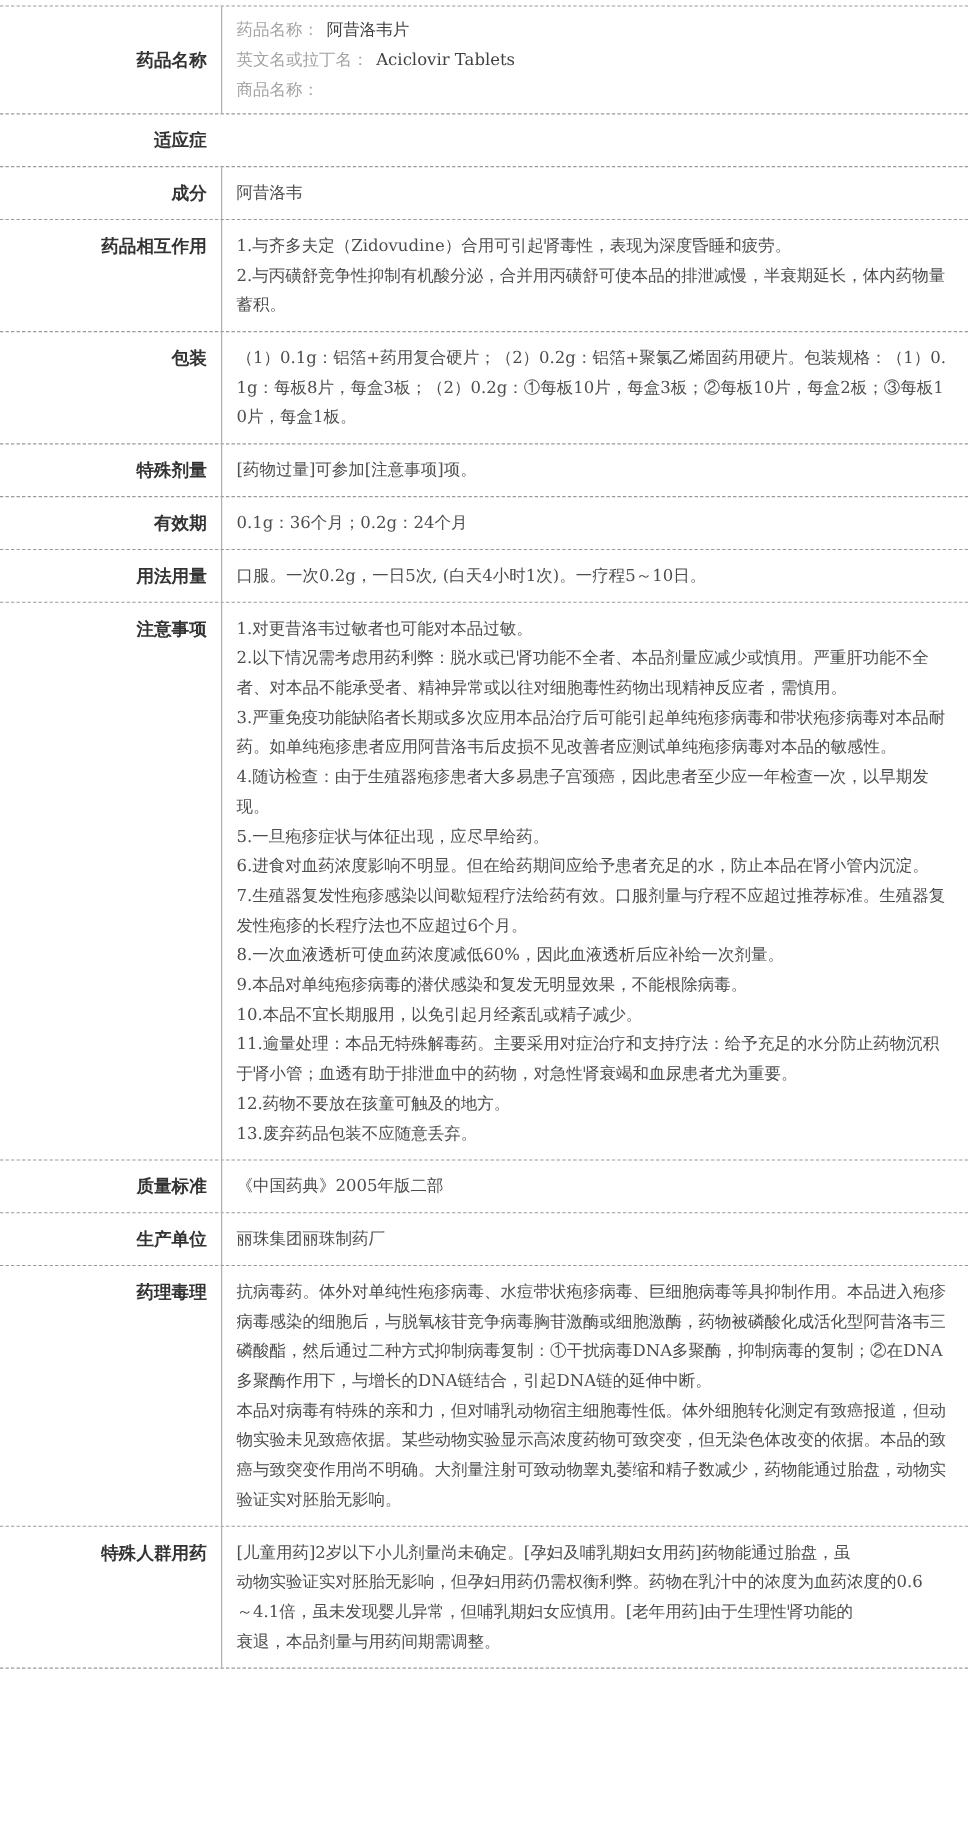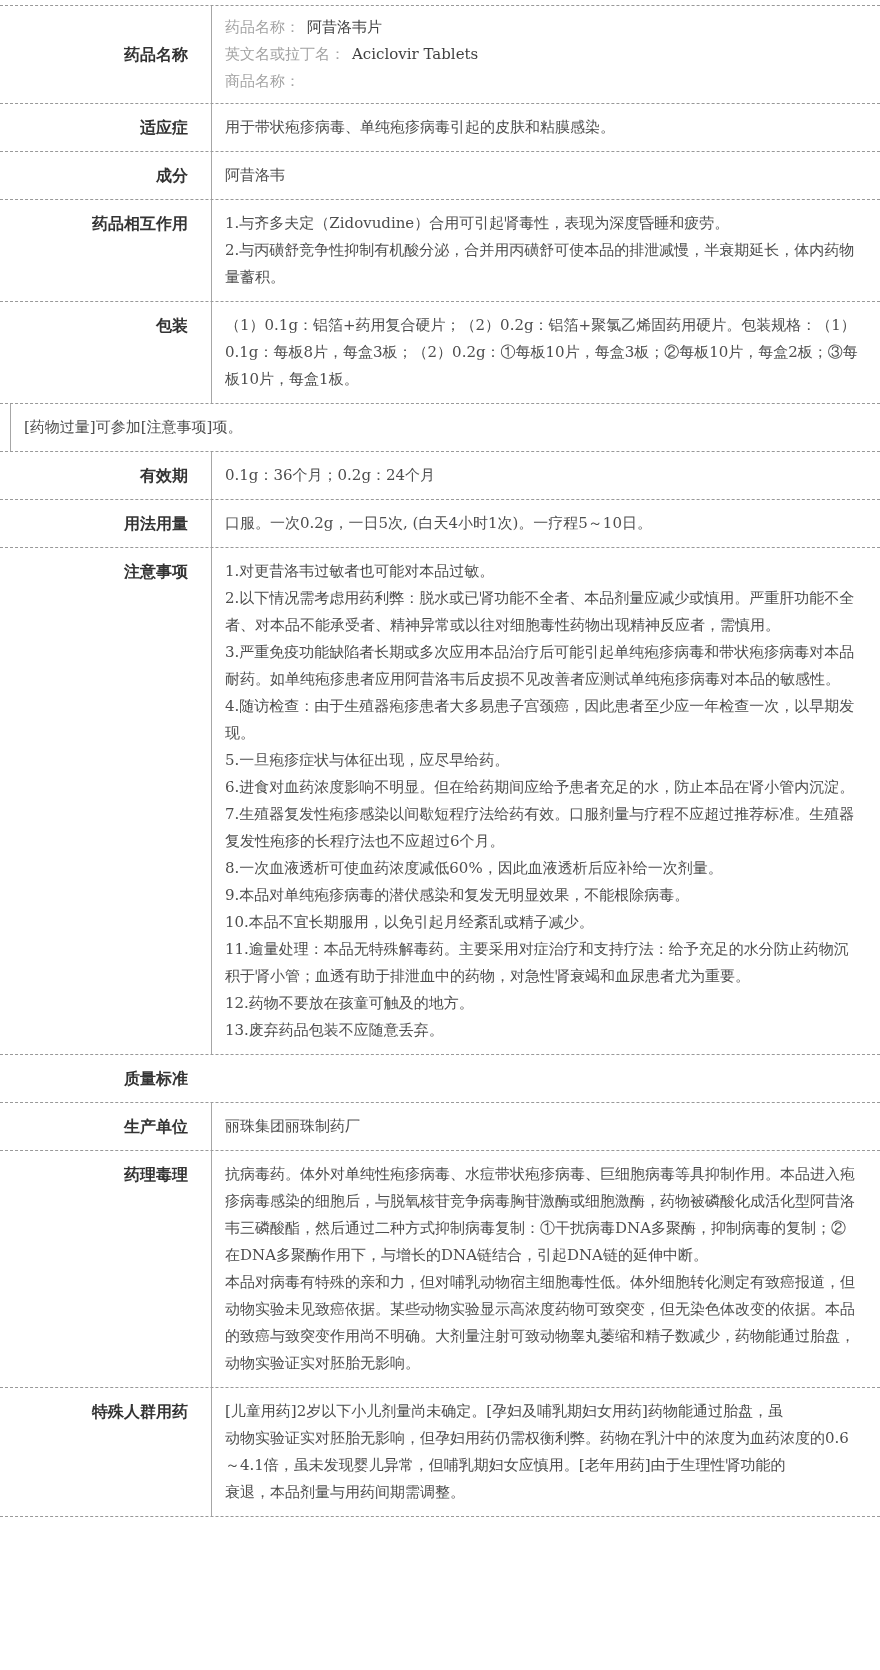--- a/index.html
+++ b/index.html
@@ -35,21 +35,20 @@
     flex: 1 1 auto;
     box-sizing: border-box;
     border-left: 1px solid #a6a6a6;
     padding: 10px 20px 10px 13px;
     font-size: 15px;
     line-height: 27px;
     color: #4d4d4d;
     white-space: pre-wrap;
     word-break: break-all;
     min-height: 47px;
-    margin-left: 10px;
   }
   .row-fields .label-cell {
     align-self: center;
     padding-top: 0;
     padding-bottom: 0;
   }
   .row-fields .content-cell { padding-top: 8px; padding-bottom: 8px; }
   .field-line { line-height: 27px; white-space: pre-wrap; }
   .field-label { color: #a3a3a3; }
   .field-value { color: #3f3f3f; margin-left: 7px; }
@@ -57,36 +56,36 @@
 </head>
 <body>
 
 <div class="doc">
     <div class="row row-fields">
     <div class="label-cell">药品名称</div>
     <div class="content-cell"><div class="field-line"><span class="field-label">药品名称：</span><span class="field-value">阿昔洛韦片</span></div><div class="field-line"><span class="field-label">英文名或拉丁名：</span><span class="field-value">Aciclovir Tablets</span></div><div class="field-line"><span class="field-label">商品名称：</span><span class="field-value"></span></div></div>
   </div>
     <div class="row">
     <div class="label-cell">适应症</div>
-    <div class="content-cell">用于带状疱疹病毒、单纯疱疹病毒引起的皮肤和粘膜感染。</div>
   </div>
     <div class="row">
     <div class="label-cell">成分</div>
     <div class="content-cell">阿昔洛韦</div>
   </div>
     <div class="row">
     <div class="label-cell">药品相互作用</div>
     <div class="content-cell">1.与齐多夫定（Zidovudine）合用可引起肾毒性，表现为深度昏睡和疲劳。
 2.与丙磺舒竞争性抑制有机酸分泌，合并用丙磺舒可使本品的排泄减慢，半衰期延长，体内药物量蓄积。</div>
   </div>
     <div class="row">
     <div class="label-cell">包装</div>
     <div class="content-cell">（1）0.1g：铝箔+药用复合硬片；（2）0.2g：铝箔+聚氯乙烯固药用硬片。包装规格：（1）0.1g：每板8片，每盒3板；（2）0.2g：①每板10片，每盒3板；②每板10片，每盒2板；③每板10片，每盒1板。</div>
   </div>
     <div class="row">
+    <div class="label-cell">特殊剂量</div>
     <div class="content-cell">[药物过量]可参加[注意事项]项。</div>
   </div>
     <div class="row">
     <div class="label-cell">有效期</div>
     <div class="content-cell">0.1g：36个月；0.2g：24个月</div>
   </div>
     <div class="row">
     <div class="label-cell">用法用量</div>
     <div class="content-cell">口服。一次0.2g，一日5次, (白天4小时1次)。一疗程5～10日。</div>
   </div>
@@ -101,20 +100,21 @@
 7.生殖器复发性疱疹感染以间歇短程疗法给药有效。口服剂量与疗程不应超过推荐标准。生殖器复发性疱疹的长程疗法也不应超过6个月。
 8.一次血液透析可使血药浓度减低60%，因此血液透析后应补给一次剂量。
 9.本品对单纯疱疹病毒的潜伏感染和复发无明显效果，不能根除病毒。
 10.本品不宜长期服用，以免引起月经紊乱或精子减少。
 11.逾量处理：本品无特殊解毒药。主要采用对症治疗和支持疗法：给予充足的水分防止药物沉积于肾小管；血透有助于排泄血中的药物，对急性肾衰竭和血尿患者尤为重要。
 12.药物不要放在孩童可触及的地方。
 13.废弃药品包装不应随意丢弃。</div>
   </div>
     <div class="row">
     <div class="label-cell">质量标准</div>
+    <div class="content-cell">《中国药典》2005年版二部</div>
   </div>
     <div class="row">
     <div class="label-cell">生产单位</div>
     <div class="content-cell">丽珠集团丽珠制药厂</div>
   </div>
     <div class="row">
     <div class="label-cell">药理毒理</div>
     <div class="content-cell">抗病毒药。体外对单纯性疱疹病毒、水痘带状疱疹病毒、巨细胞病毒等具抑制作用。本品进入疱疹病毒感染的细胞后，与脱氧核苷竞争病毒胸苷激酶或细胞激酶，药物被磷酸化成活化型阿昔洛韦三磷酸酯，然后通过二种方式抑制病毒复制：①干扰病毒DNA多聚酶，抑制病毒的复制；②在DNA多聚酶作用下，与增长的DNA链结合，引起DNA链的延伸中断。
 本品对病毒有特殊的亲和力，但对哺乳动物宿主细胞毒性低。体外细胞转化测定有致癌报道，但动物实验未见致癌依据。某些动物实验显示高浓度药物可致突变，但无染色体改变的依据。本品的致癌与致突变作用尚不明确。大剂量注射可致动物睾丸萎缩和精子数减少，药物能通过胎盘，动物实验证实对胚胎无影响。</div>
   </div>

